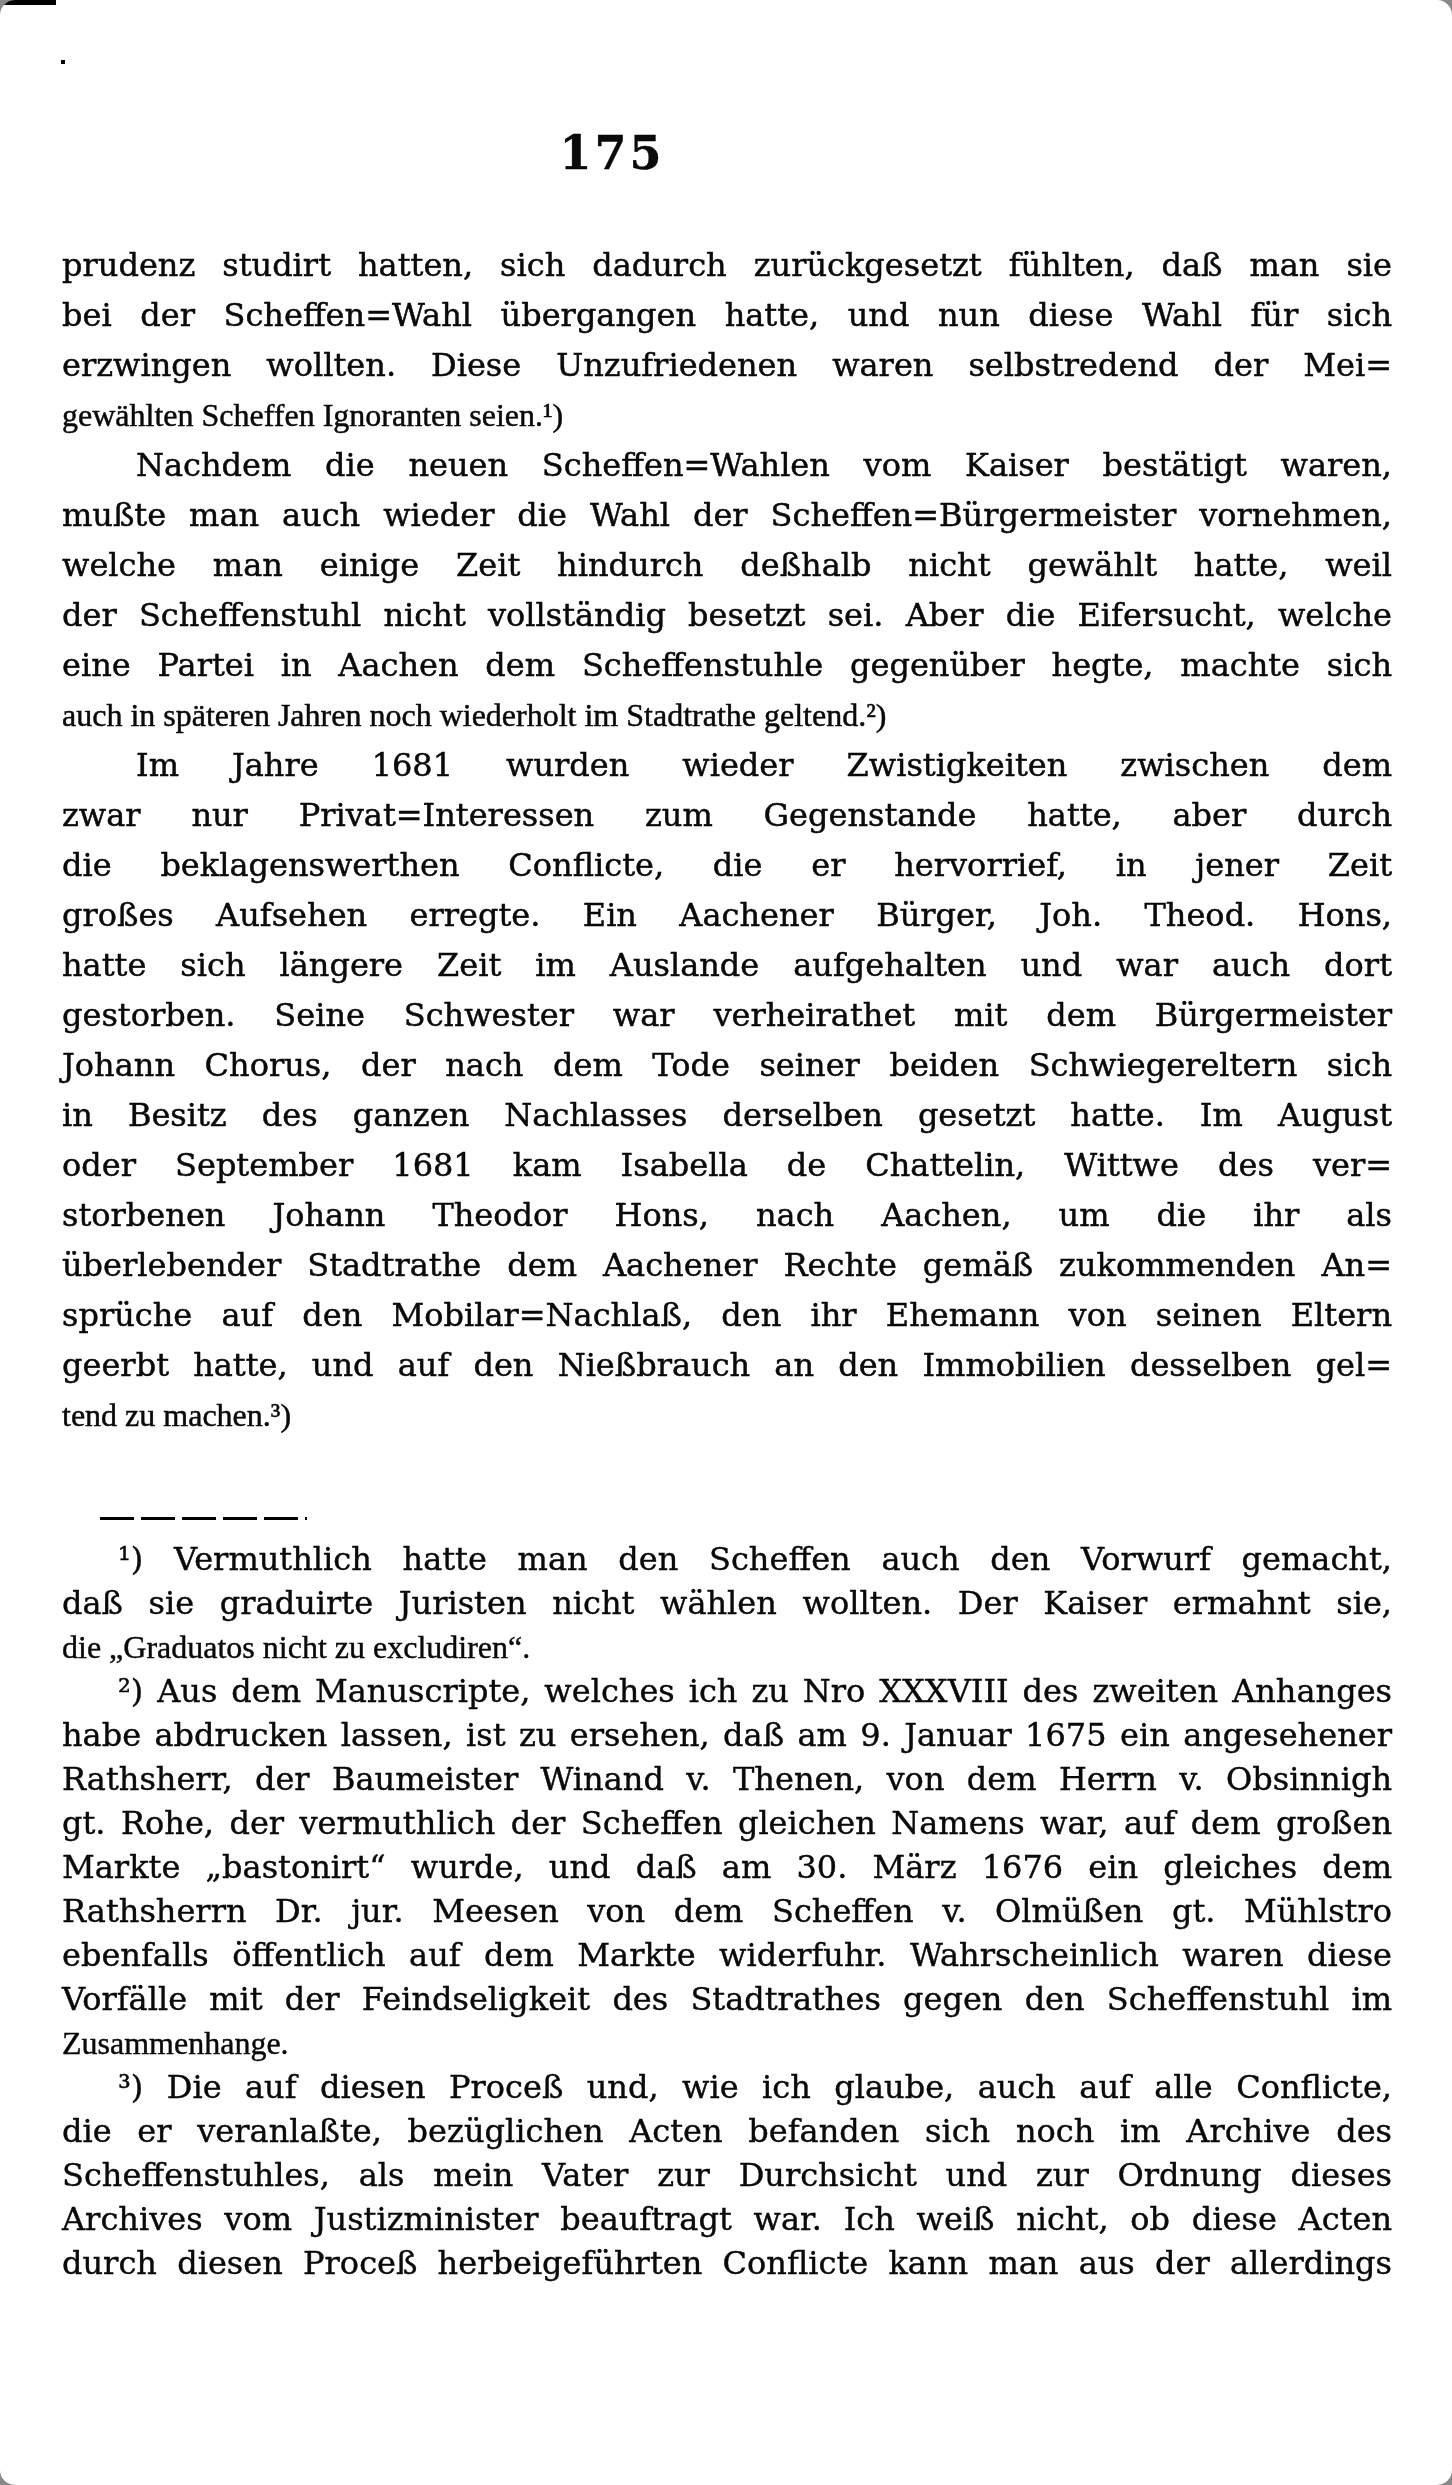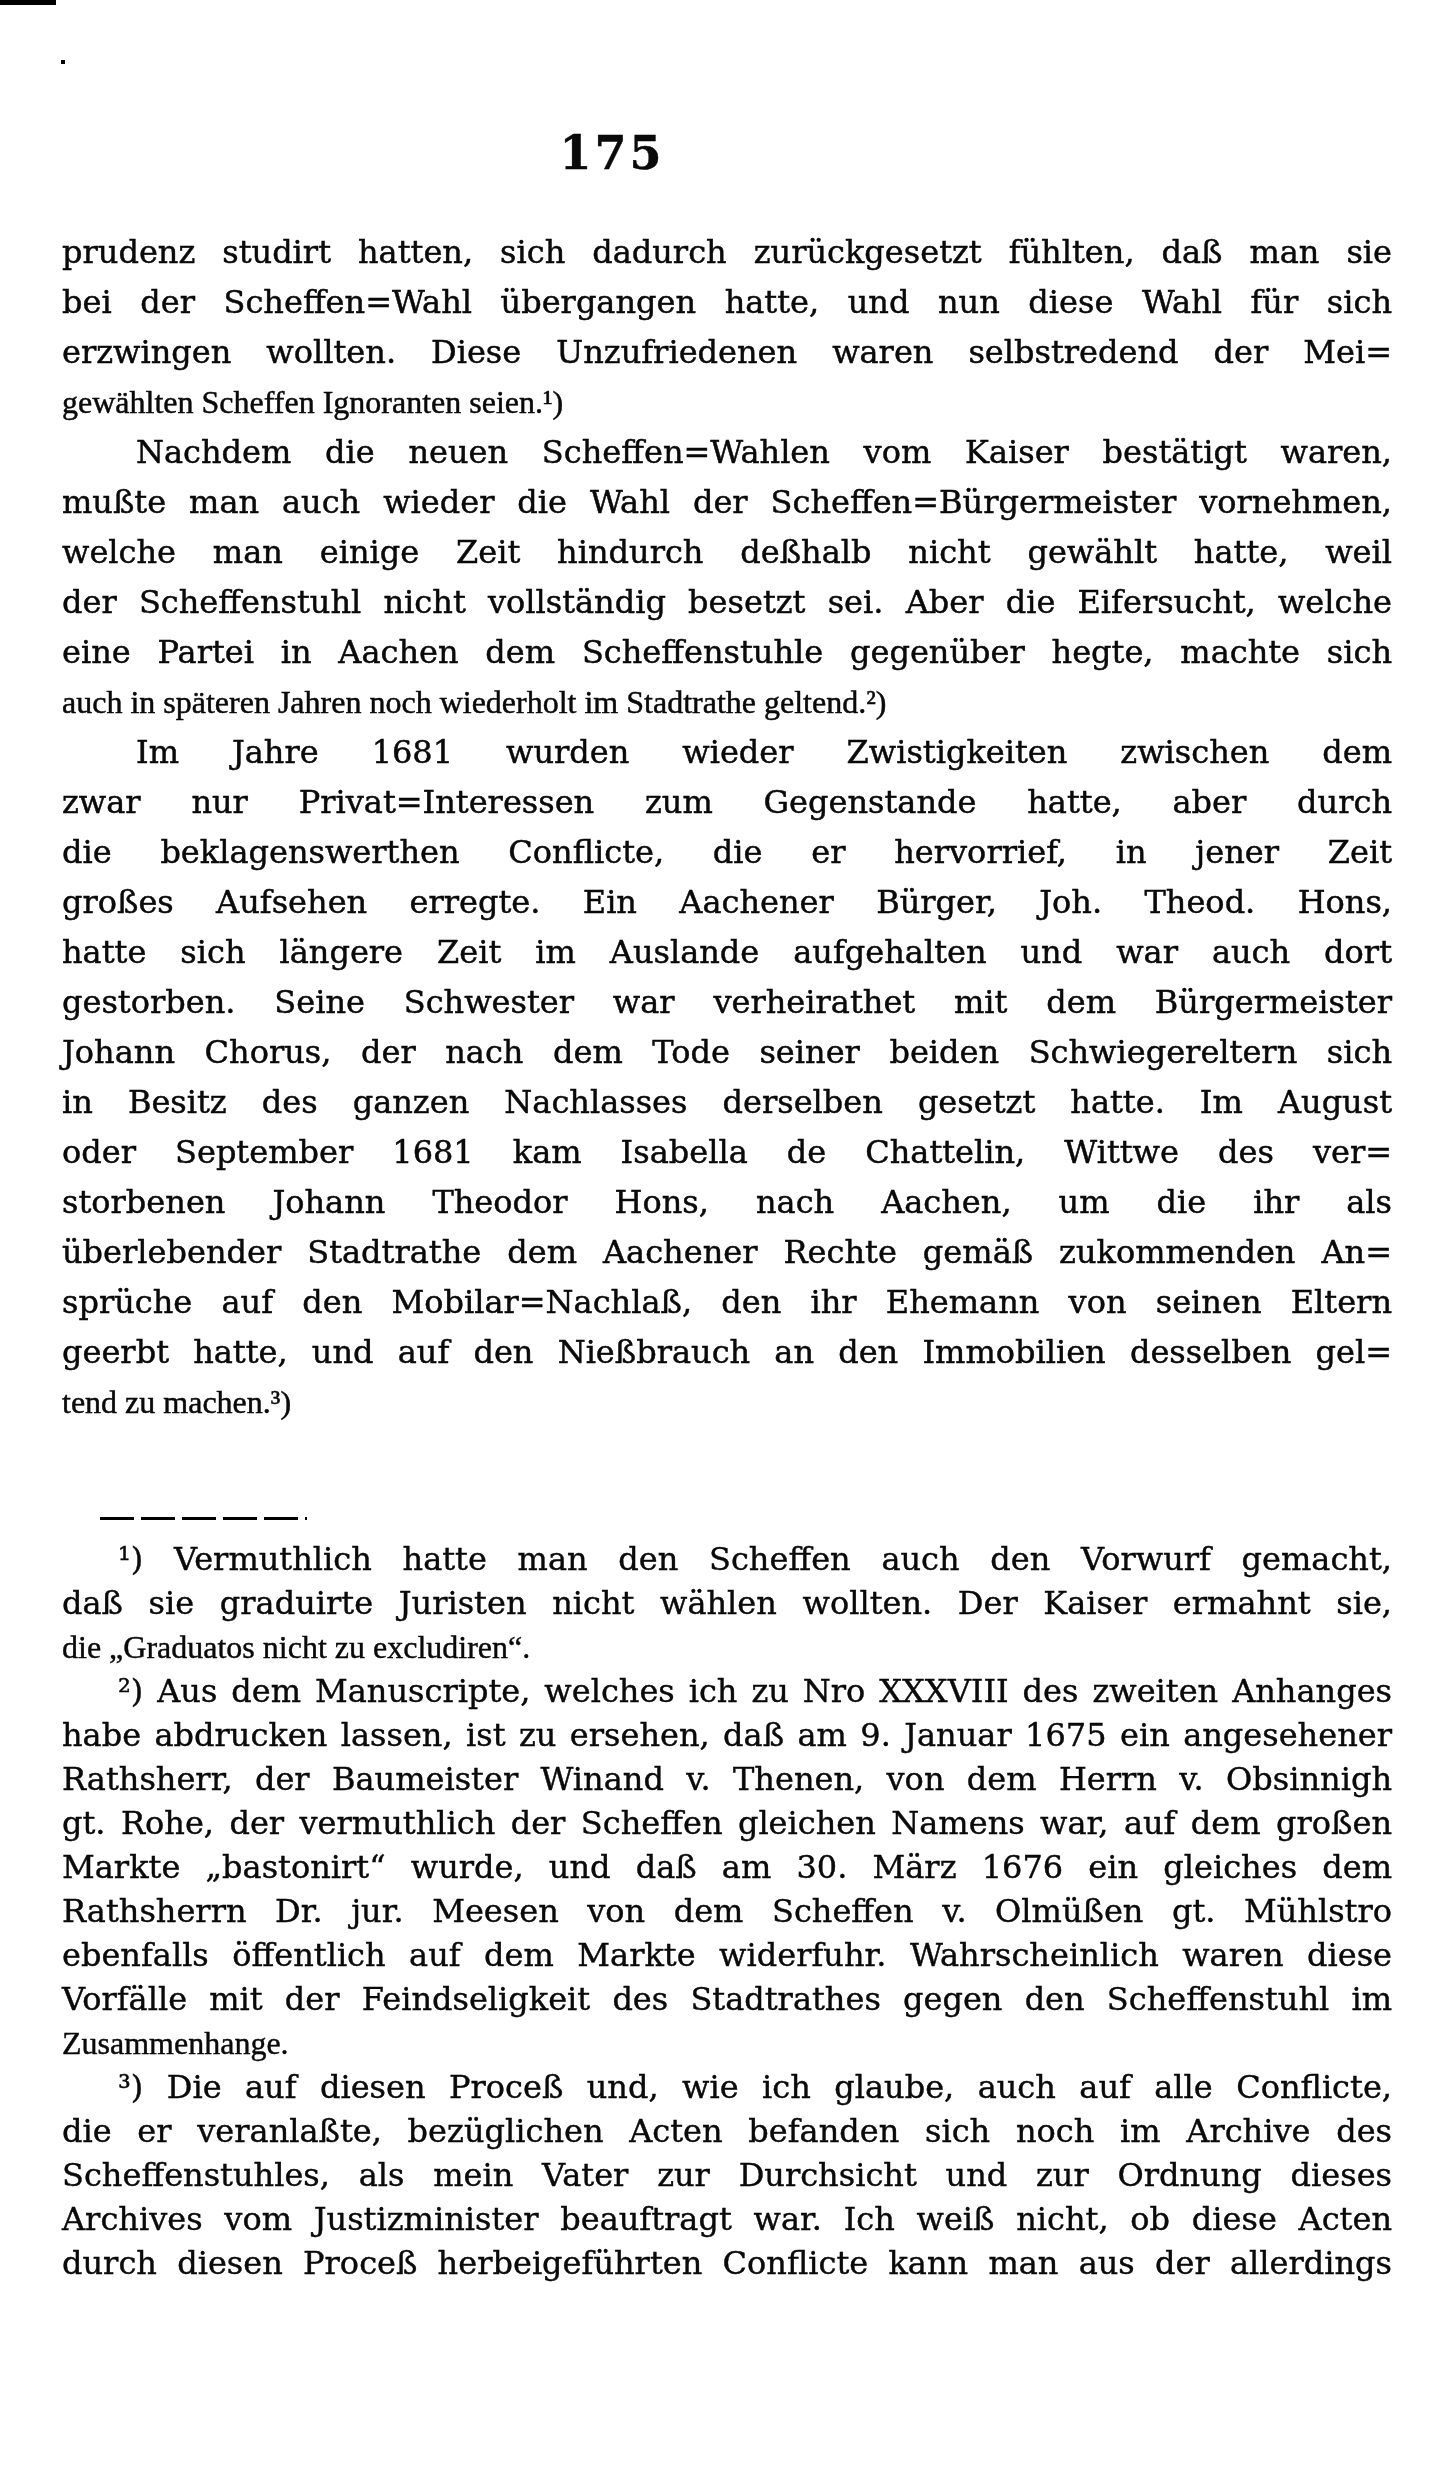--- a/index.html
+++ b/index.html
@@ -5,20 +5,21 @@
   html, body { margin: 0; padding: 0; background: #888; }
   .page {
     position: relative;
     width: 1452px;
     height: 2485px;
     margin: 0 auto;
     background: #ffffff;
     color: #0a0a0a;
     font-family: "DejaVu Serif", "Liberation Serif", serif;
     overflow: hidden;
+    border-radius: 15px;
   }
   
   .corner-artifact {
     position: absolute; left: 0; top: 0;
     width: 56px; height: 5px; background: #000;
   }
   .speck {
     position: absolute; left: 61px; top: 60px;
     width: 4px; height: 4px; background: #000;
   }
@@ -27,21 +28,21 @@
     left: 552px; top: 126px;
     width: 120px;
     text-align: center;
     font-size: 46px;
     font-weight: bold;
     letter-spacing: 3px;
     -webkit-text-stroke: 0.4px #000;
   }
   .main-text {
     position: absolute;
-    left: 62px; top: 227px;
+    left: 62px; top: 240px;
     width: 1330px;
     font-size: 32px;
     line-height: 50px;
     -webkit-text-stroke: 0.45px #000;
   }
   .line {
     text-align: justify;
     text-align-last: justify;
     white-space: normal;
   }

